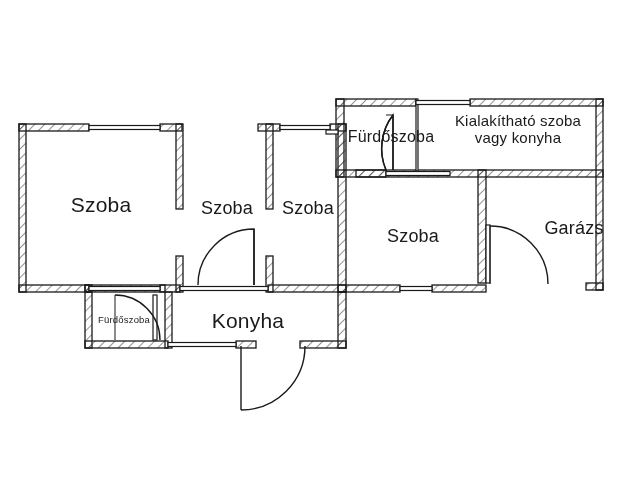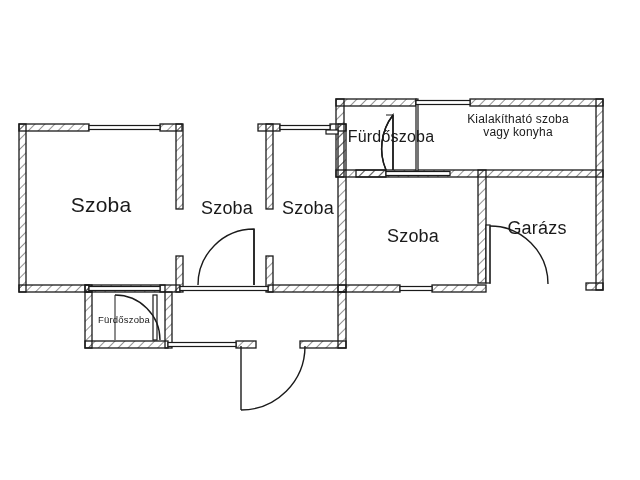--- a/index.html
+++ b/index.html
@@ -32,21 +32,21 @@
     white-space: pre;
     text-align: center;
     line-height: 1.12;
     letter-spacing: 0.2px;
     font-family: "Liberation Sans", sans-serif;
     pointer-events: none;
   }
   .lbl-xl  { font-size: 21px; }
   .lbl-lg  { font-size: 18px; }
   .lbl-md  { font-size: 16px; }
-  .lbl-sm  { font-size: 12px; }
+  .lbl-sm  { font-size: 15px; }
   .lbl-xs  { font-size: 9.5px; }
   .center-x { transform: translateX(-50%); }
 </style>
 </head>
 <body>
 
 <div id="floorplan-root">
 
   <svg id="plan-svg" viewBox="0 0 640 480">
     <defs>
@@ -162,19 +162,20 @@
 
   <div class="room-label lbl-lg center-x" style="left:308px; top:198px;">Szoba</div>
 
   <div class="room-label lbl-md center-x" style="left:391px; top:128px;">Fürdőszoba</div>
 
   <div class="room-label lbl-sm center-x" style="left:518px; top:113px;">Kialakítható szoba
 vagy konyha</div>
 
   <div class="room-label lbl-lg center-x" style="left:413px; top:226px;">Szoba</div>
 
-  <div class="room-label lbl-lg center-x" style="left:537px; top:218px;">Garázs</div>
+  <div class="room-label lbl-lg center-x" style="left:574px; top:218px;">Garázs</div>
 
   <div class="room-label lbl-xs center-x" style="left:124px; top:315px;">Fürdőszoba</div>
 
+  <div class="room-label lbl-xl center-x" style="left:248px; top:309px;">Konyha</div>
 
 
 </div>
 
 </body></html>

